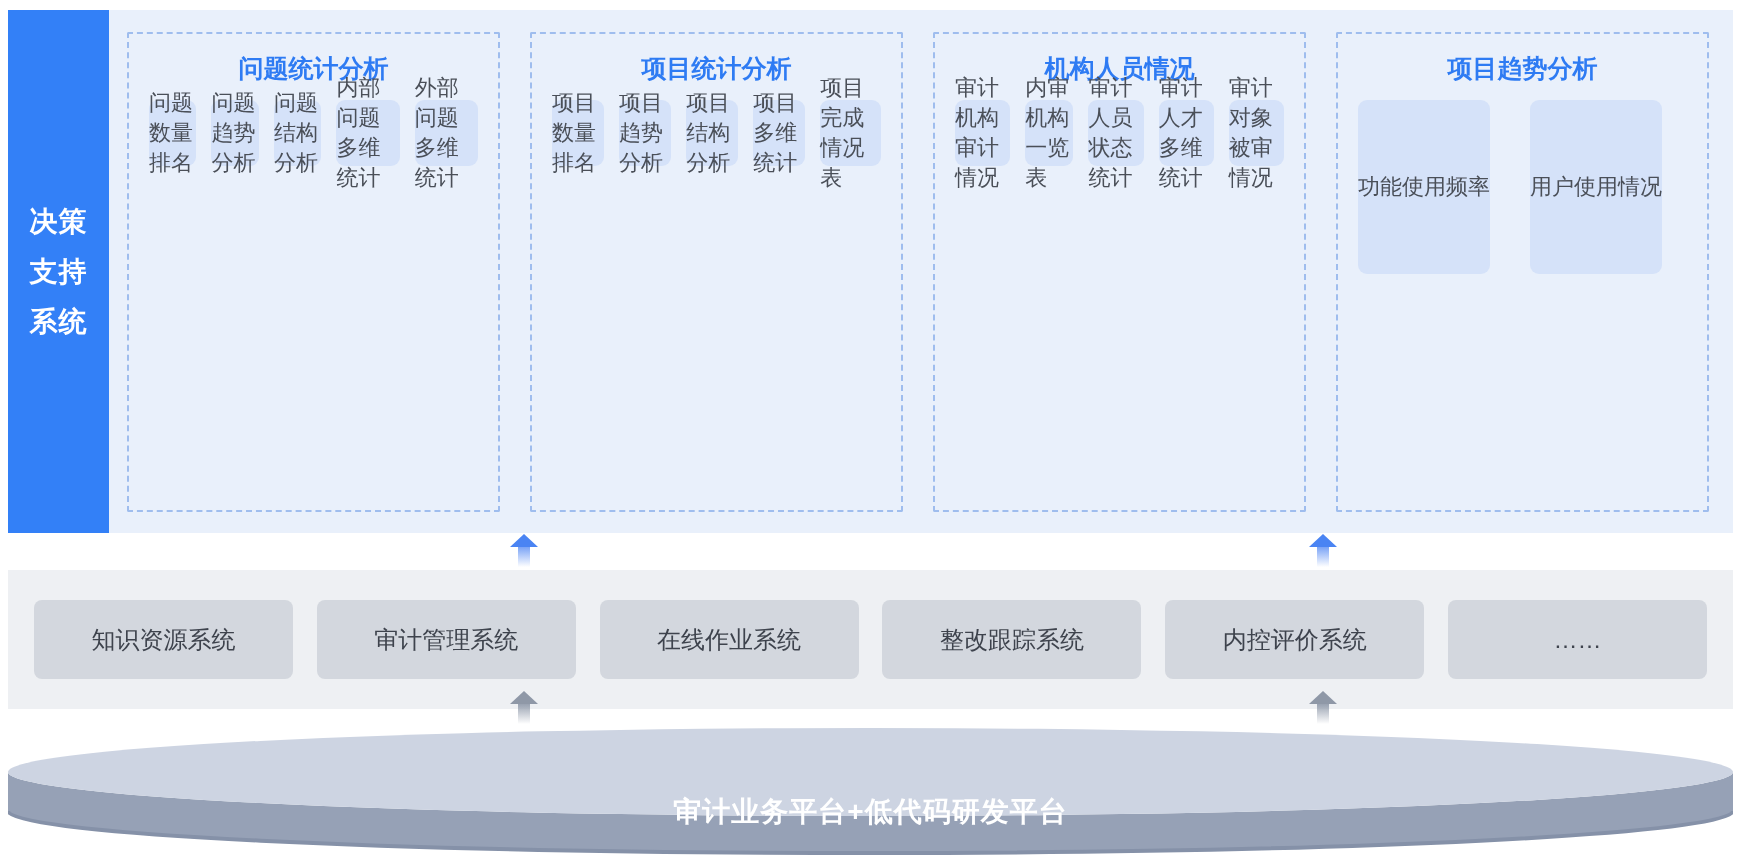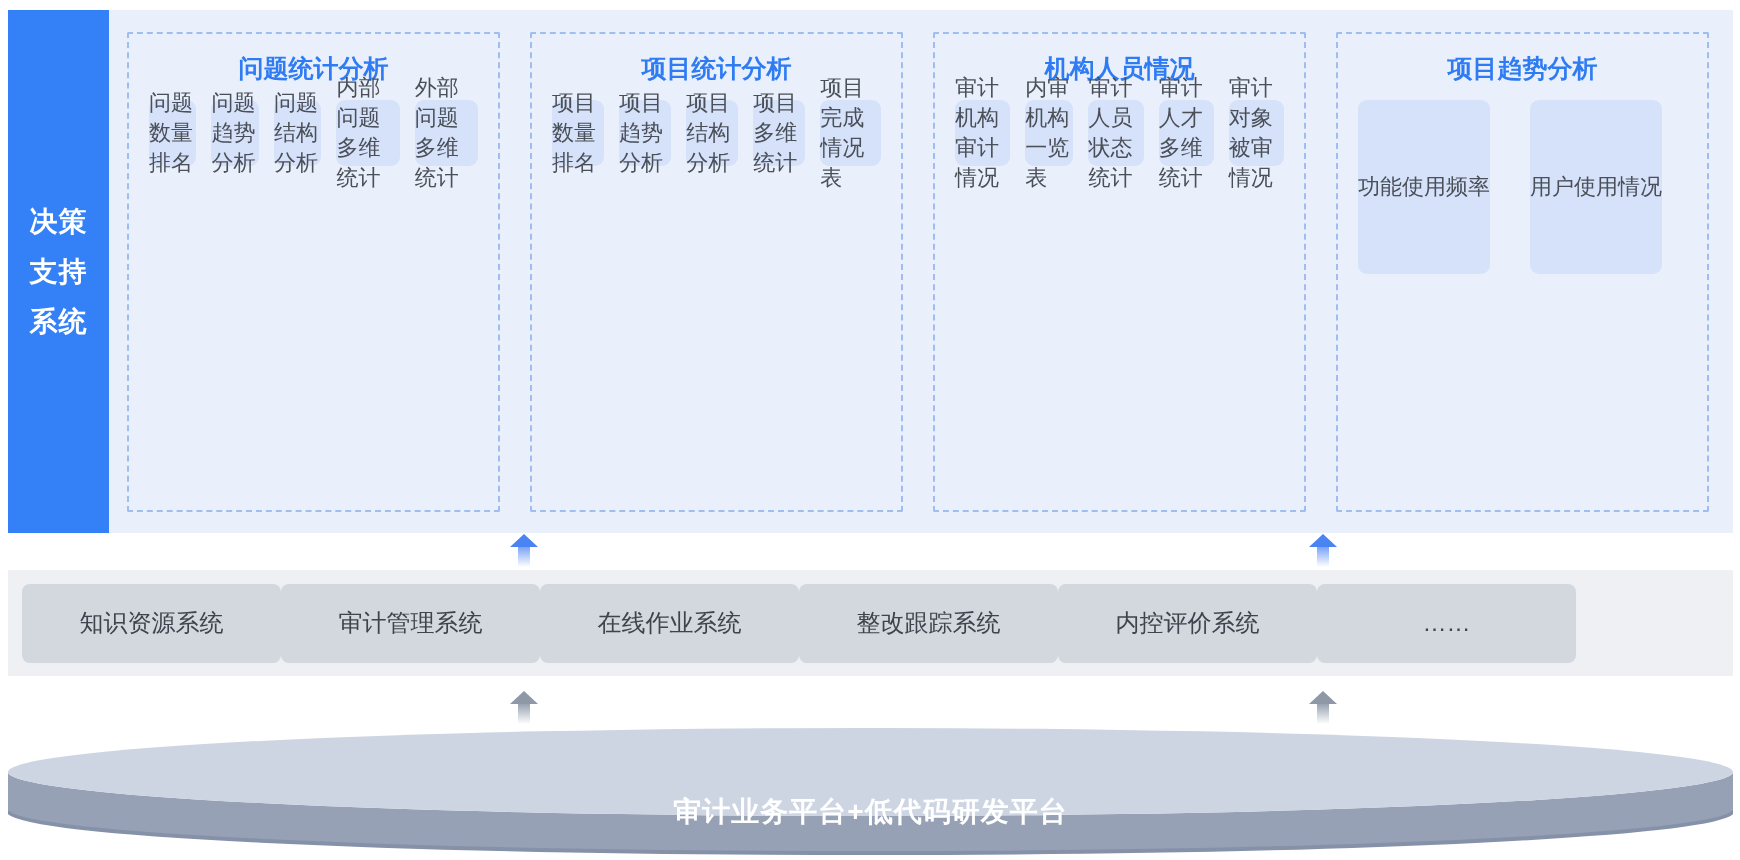--- a/index.html
+++ b/index.html
@@ -42,24 +42,24 @@
     display: flex; align-items: center; justify-content: center;
     font-size: 22px; color: #4a4f58;
   }
   .column.large .item { height: 174px; }
 
   
   .arrow { position: absolute; width: 28px; height: 33px; }
 
   
   .systems-row {
-    position: absolute; left: 8px; top: 570px; width: 1725px; height: 106px;
+    position: absolute; left: 8px; top: 570px; width: 1725px; height: 139px;
     background: #eef0f3; box-sizing: border-box;
-    display: flex; align-items: center; 
-    padding: 0 14px;
+    display: flex; align-items: center; justify-content: space-between;
+    padding: 0 26px;
   }
   .sys-box {
     width: 259px; height: 79px; background: #d3d7de; border-radius: 8px;
     display: flex; align-items: center; justify-content: center;
     font-size: 24px; color: #3e434d;
   }
 
   
   .platform {
     position: absolute; left: 8px; top: 727px; width: 1725px; height: 130px;

